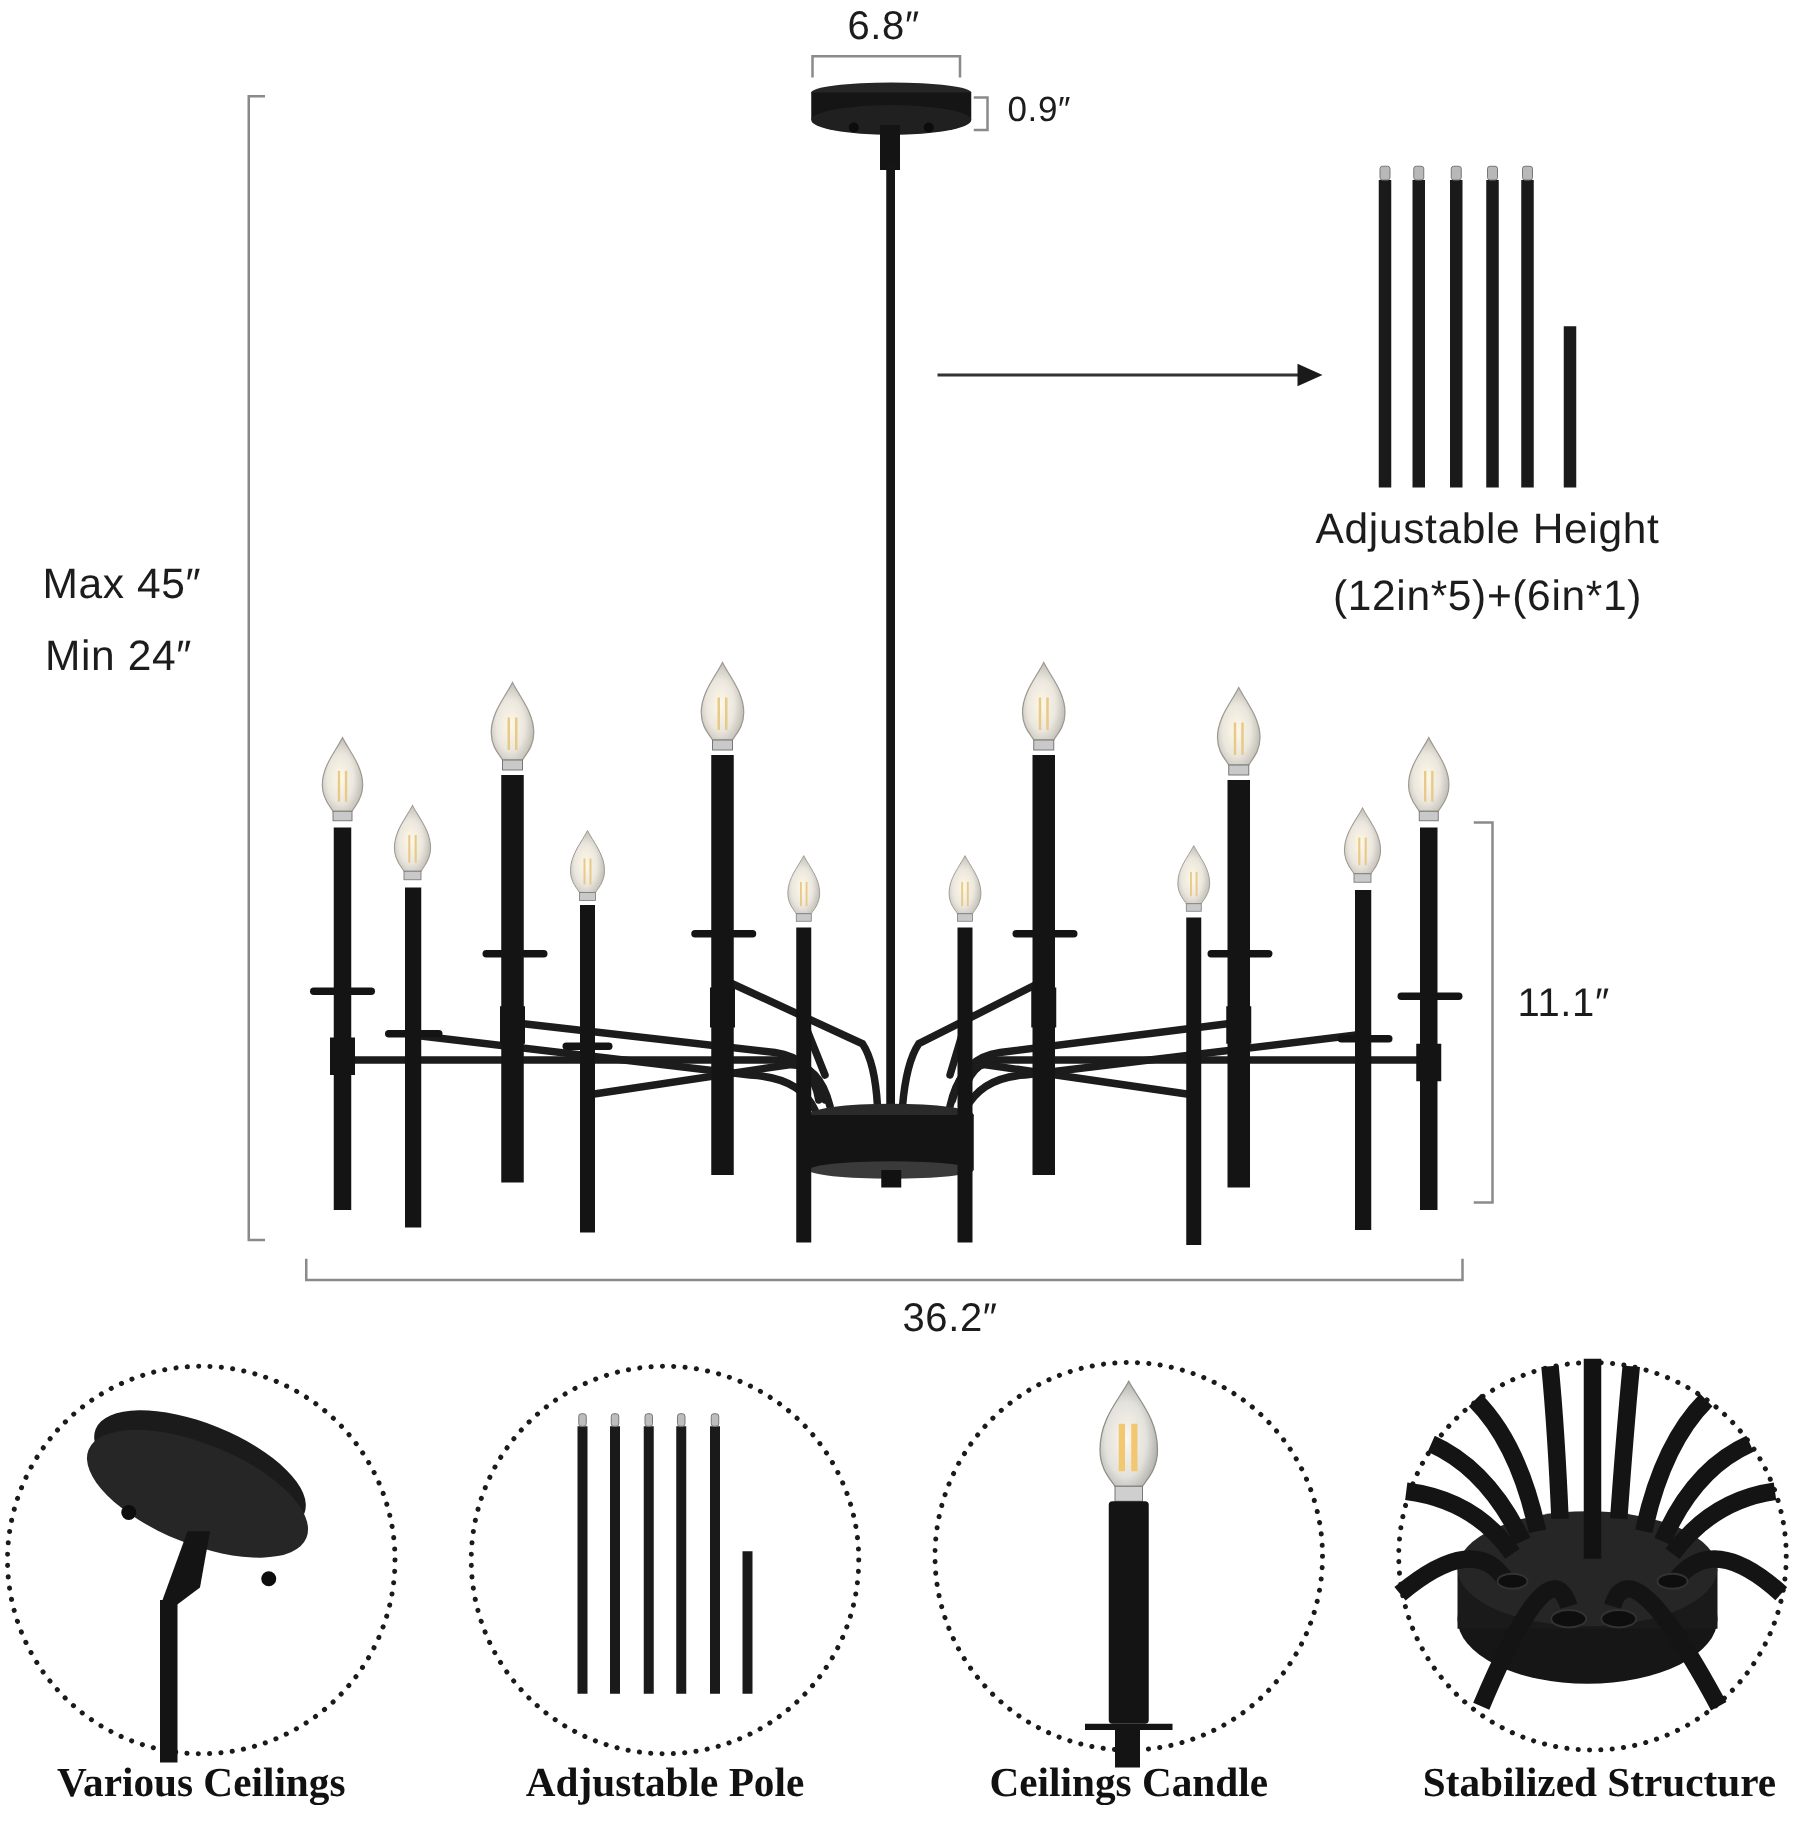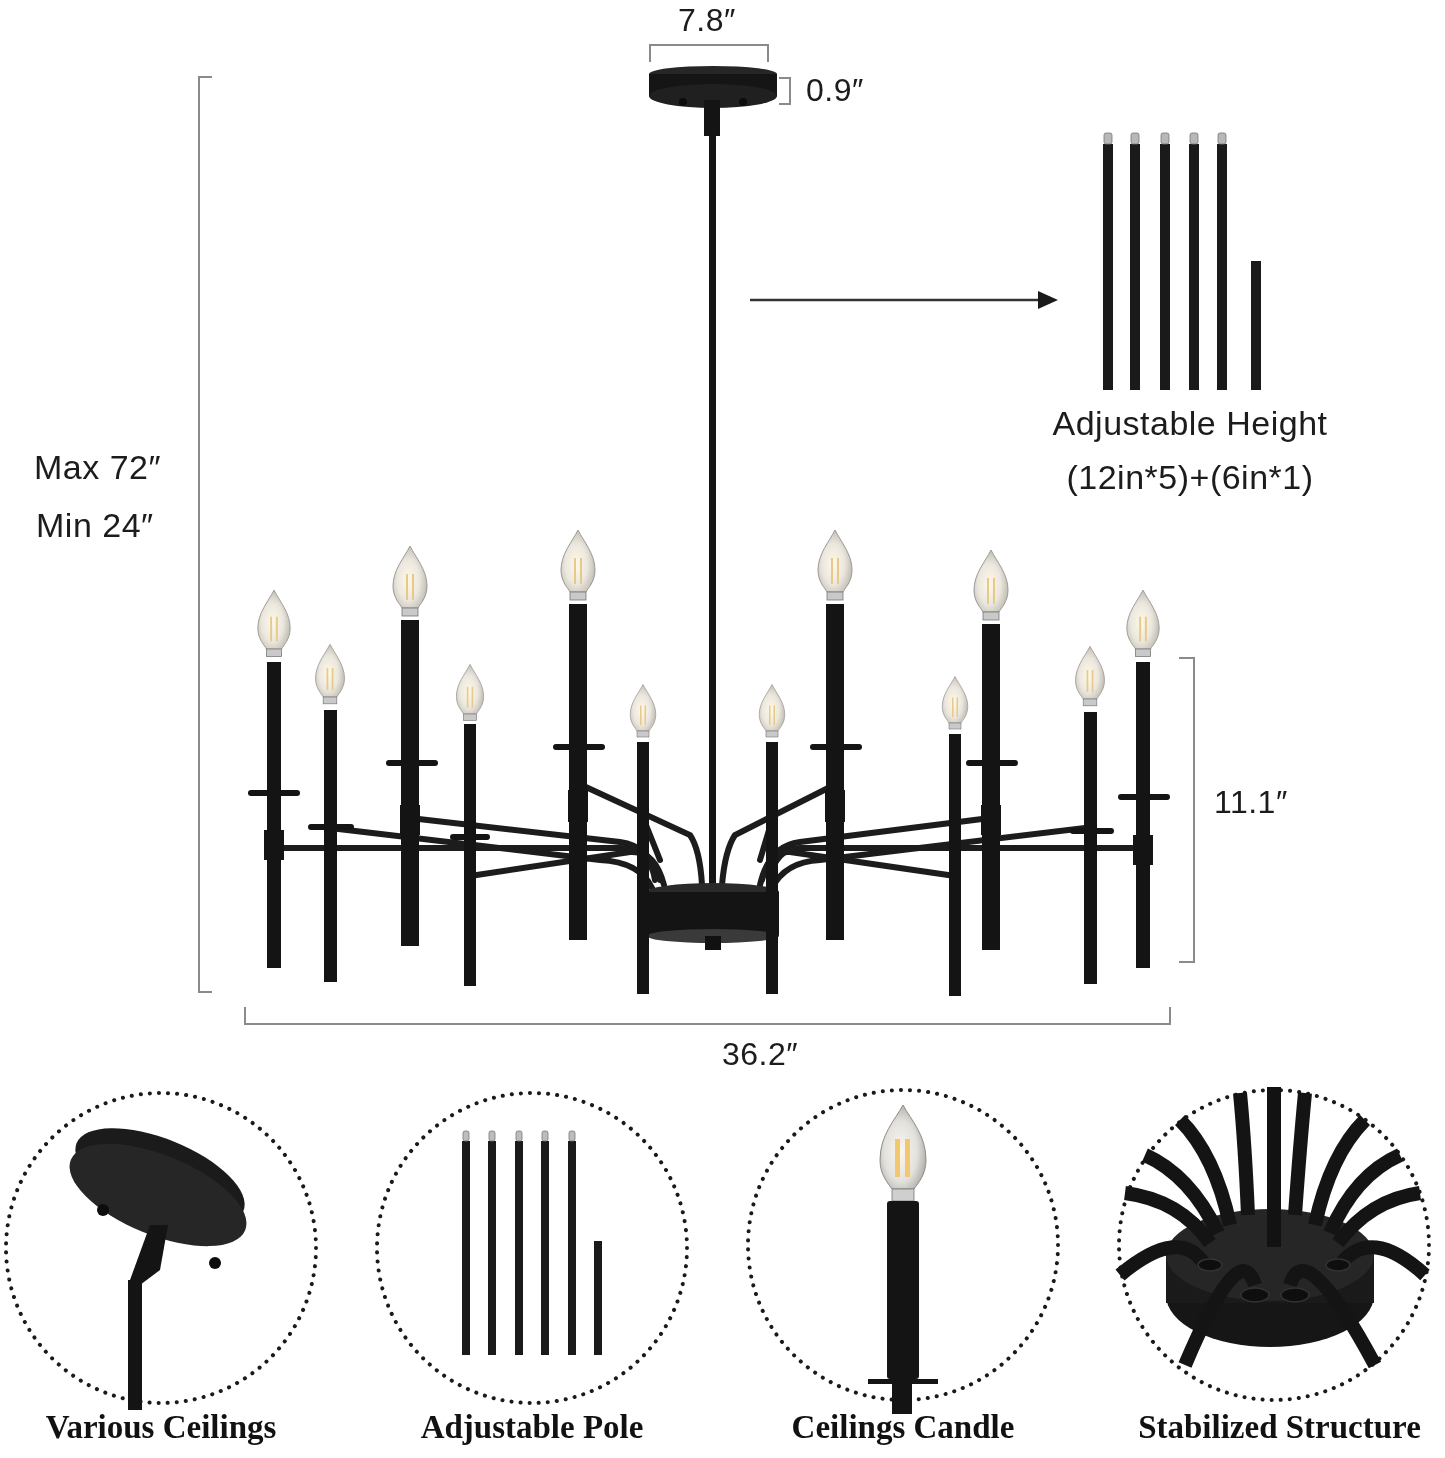--- a/index.html
+++ b/index.html
@@ -7,33 +7,33 @@
          font-family: "Liberation Sans", "DejaVu Sans", sans-serif; color: #1a1a1a; }
   .abs { position: absolute; }
   .dim-label { position: absolute; font-size: 34px; color: #1c1c1c; white-space: nowrap; letter-spacing: 0.5px; }
   .center-text { text-align: center; }
   .feature-label { position: absolute; font-size: 33px; font-weight: bold; color: #111; white-space: nowrap; text-align: center; font-family: Liberation Serif, serif; }
   svg { position: absolute; overflow: visible; }
 </style>
 </head>
 <body>
 
-<div class="dim-label" style="left:678px; top:2px; font-size:32px;">7.8″</div>
+<div class="dim-label" style="left:678px; top:2px; font-size:32px;">6.8″</div>
 <svg width="130" height="20" style="left:649px; top:44px;">
   <path d="M1 18 V1 H119 V18" fill="none" stroke="#8a8a8a" stroke-width="2"></path>
 </svg>
-<div class="dim-label" style="left:806px; top:72px; font-size:32px;text-align:right;">0.9″</div>
+<div class="dim-label" style="left:806px; top:72px; font-size:28px;text-align:right;">0.9″</div>
 <svg width="20" height="30" style="left:778px; top:77px;">
   <path d="M1 1 H12 V27 H1" fill="none" stroke="#8a8a8a" stroke-width="2"></path>
 </svg>
 
 <svg width="20" height="920" style="left:198px; top:76px;">
   <path d="M14 1 H1 V916 H14" fill="none" stroke="#8a8a8a" stroke-width="2"></path>
 </svg>
-<div class="dim-label" style="left:34px; top:448px;">Max 72″</div>
+<div class="dim-label" style="left:34px; top:448px;">Max 45″</div>
 <div class="dim-label" style="left:36px; top:506px;">Min 24″</div>
 
 <svg width="20" height="310" style="left:1178px; top:657px;">
   <path d="M1 1 H16 V305 H1" fill="none" stroke="#8a8a8a" stroke-width="2"></path>
 </svg>
 <div class="dim-label" style="left:1214px; top:784px; font-size:32px;">11.1″</div>
 
 <svg width="930" height="20" style="left:244px; top:1006px;">
   <path d="M1 1 V18 H926 V1" fill="none" stroke="#8a8a8a" stroke-width="2"></path>
 </svg>

